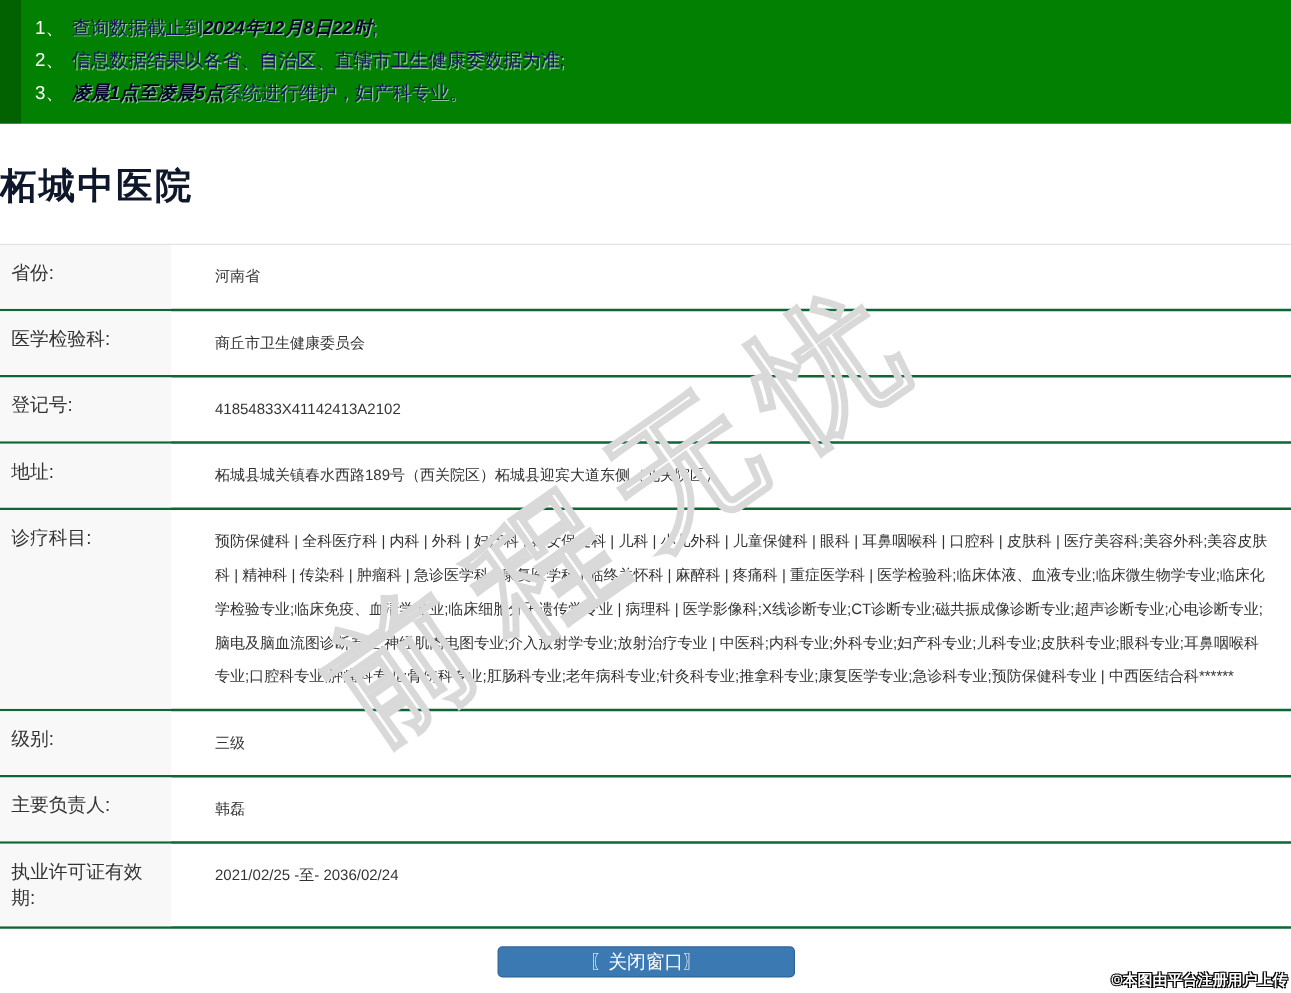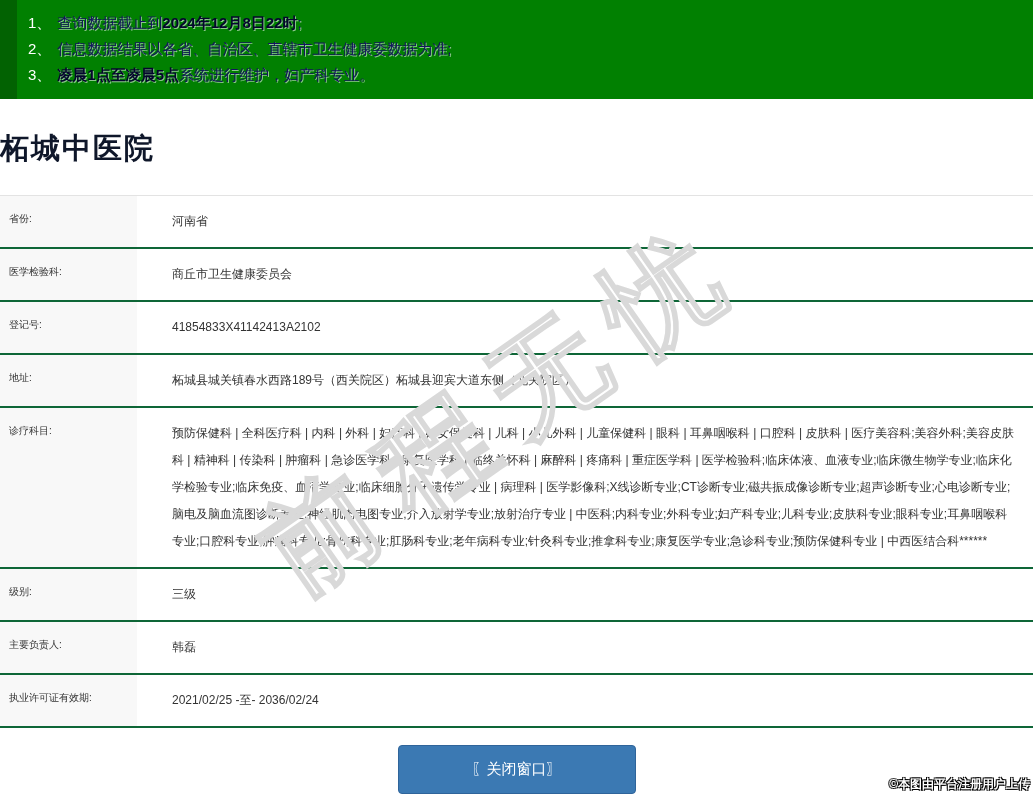--- a/index.html
+++ b/index.html
@@ -14,35 +14,35 @@
     width:100%; height:99px;
     background:linear-gradient(to right,#026202 0px,#026202 17px,#018001 17px);
     padding:10px 0 0 28px;
   }
   .notice-line {
     font-size:15px; line-height:26px; color:#14145e;
     text-shadow:1px 1px 0 rgba(255,255,255,.55);
     white-space:nowrap;
   }
   .notice-num { color:#ffffff; text-shadow:none; margin-right:6px; }
-  .notice-line b { color:#05052e; font-weight:bold; }
+  .notice-line b { color:#05052e; font-weight:bold;font-style:italic; }
   
   .title {
     text-align:left; padding:30px 0 26px 0;
     font-size:29px; color:#0f172a; letter-spacing:2px;
   }
   
   .info-table { width:100%; border-top:1px solid #e3e3e3; }
   .t-row {
     display:flex; align-items:stretch;
     border-bottom:2px solid #0e6637;
   }
   .t-label {
     width:137px; flex:0 0 137px; background:#f8f8f8;
-    padding:12px 6px 12px 9px; font-size:10px; color:#333; line-height:21px;
+    padding:12px 6px 12px 9px; font-size:15px; color:#333; line-height:21px;
   }
   .t-value {
     flex:1; padding:12px 16px 12px 35px;
     font-size:12px; color:#333; line-height:27px;
     word-break:break-all;
   }
   
   .watermark {
     position:absolute; left:225px; top:330px; width:560px;
     transform:rotate(-35deg);
@@ -53,21 +53,21 @@
   }
   
   .bottom-bar {
     position:absolute; left:0; right:0; bottom:0; height:49px;
     background:#fff; z-index:10;
     display:flex; align-items:center; justify-content:center;
   }
   .close-btn {
     background:#3b79b3; color:#fff; border:1px solid #2f649a;
     border-radius:4px; font-size:15px;
-    width:238px; height:49px; cursor:pointer;
+    width:238px; height:25px; cursor:pointer;
     font-family:"Liberation Sans","DejaVu Sans",sans-serif;
   }
   .copyright {
     position:absolute; right:3px; bottom:1px;
     font-size:12px; font-weight:bold; color:#fff; z-index:11;
     text-shadow:-1px -1px 0 #000,1px -1px 0 #000,-1px 1px 0 #000,1px 1px 0 #000;
     margin-left:12px;
   }
 </style>
 </head>

